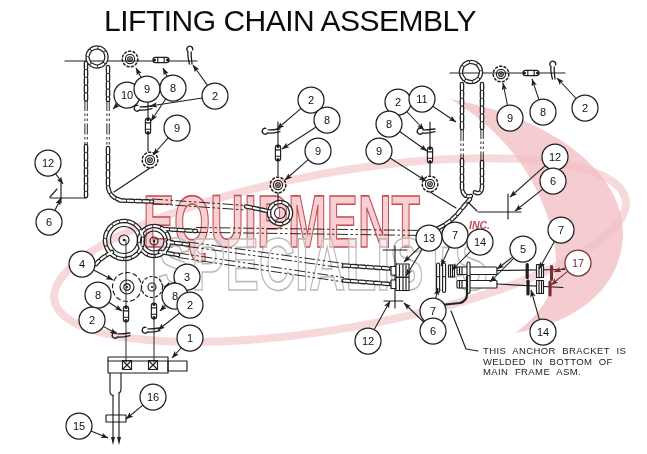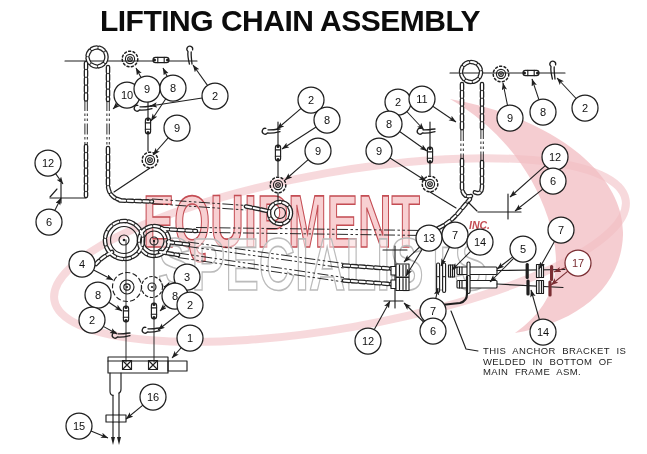--- a/index.html
+++ b/index.html
@@ -1,19 +1,19 @@
 <!DOCTYPE html>
 <html style="--ink: #1f1f1f; --hl: #7a2e33; --wmred: #c44d54; --wmfill: #f8d0d2; --wmgray: #bbbbbb; --wmring: #f5d0d3; --wmcres: #f1bcc1;"><head>
 <meta charset="utf-8">
 <style>
   html,body{margin:0;padding:0;background:#fff;}
   body{width:647px;height:454px;overflow:hidden;position:relative;font-family:"Liberation Sans",sans-serif;}
   .page{position:absolute;inset:0;background:#fff;}
   h1.title{position:absolute;top:0;left:0;width:580px;margin:4px 0 0 0;text-align:center;
-    font-size:30px;font-weight:700;letter-spacing:-.5px;color:#0c0c0c;
+    font-size:30px;font-weight:400;letter-spacing:-.5px;color:#0c0c0c;
     font-family:"Liberation Sans",sans-serif;}
   svg{position:absolute;left:0;top:0;}
   .ln{stroke:var(--ink);stroke-width:1.15;fill:none;stroke-linecap:round;stroke-linejoin:round;}
   .thk{stroke-width:2.2;}
   .wht{fill:#fff;}
   .ph{stroke:var(--ink);stroke-width:.95;fill:none;stroke-dasharray:11 2.5 2.5 2.5 2.5 2.5;}
   .chain{stroke:#242424;stroke-width:4.6;fill:none;stroke-dasharray:5.2 2.6;stroke-linecap:round;}
   .chain-in{stroke:#fff;stroke-width:2;fill:none;stroke-dasharray:5.2 2.6;stroke-linecap:round;}
   .dash{stroke-dasharray:4.2 3.2;}
   .dash2{stroke-dasharray:2.6 2.6;}

